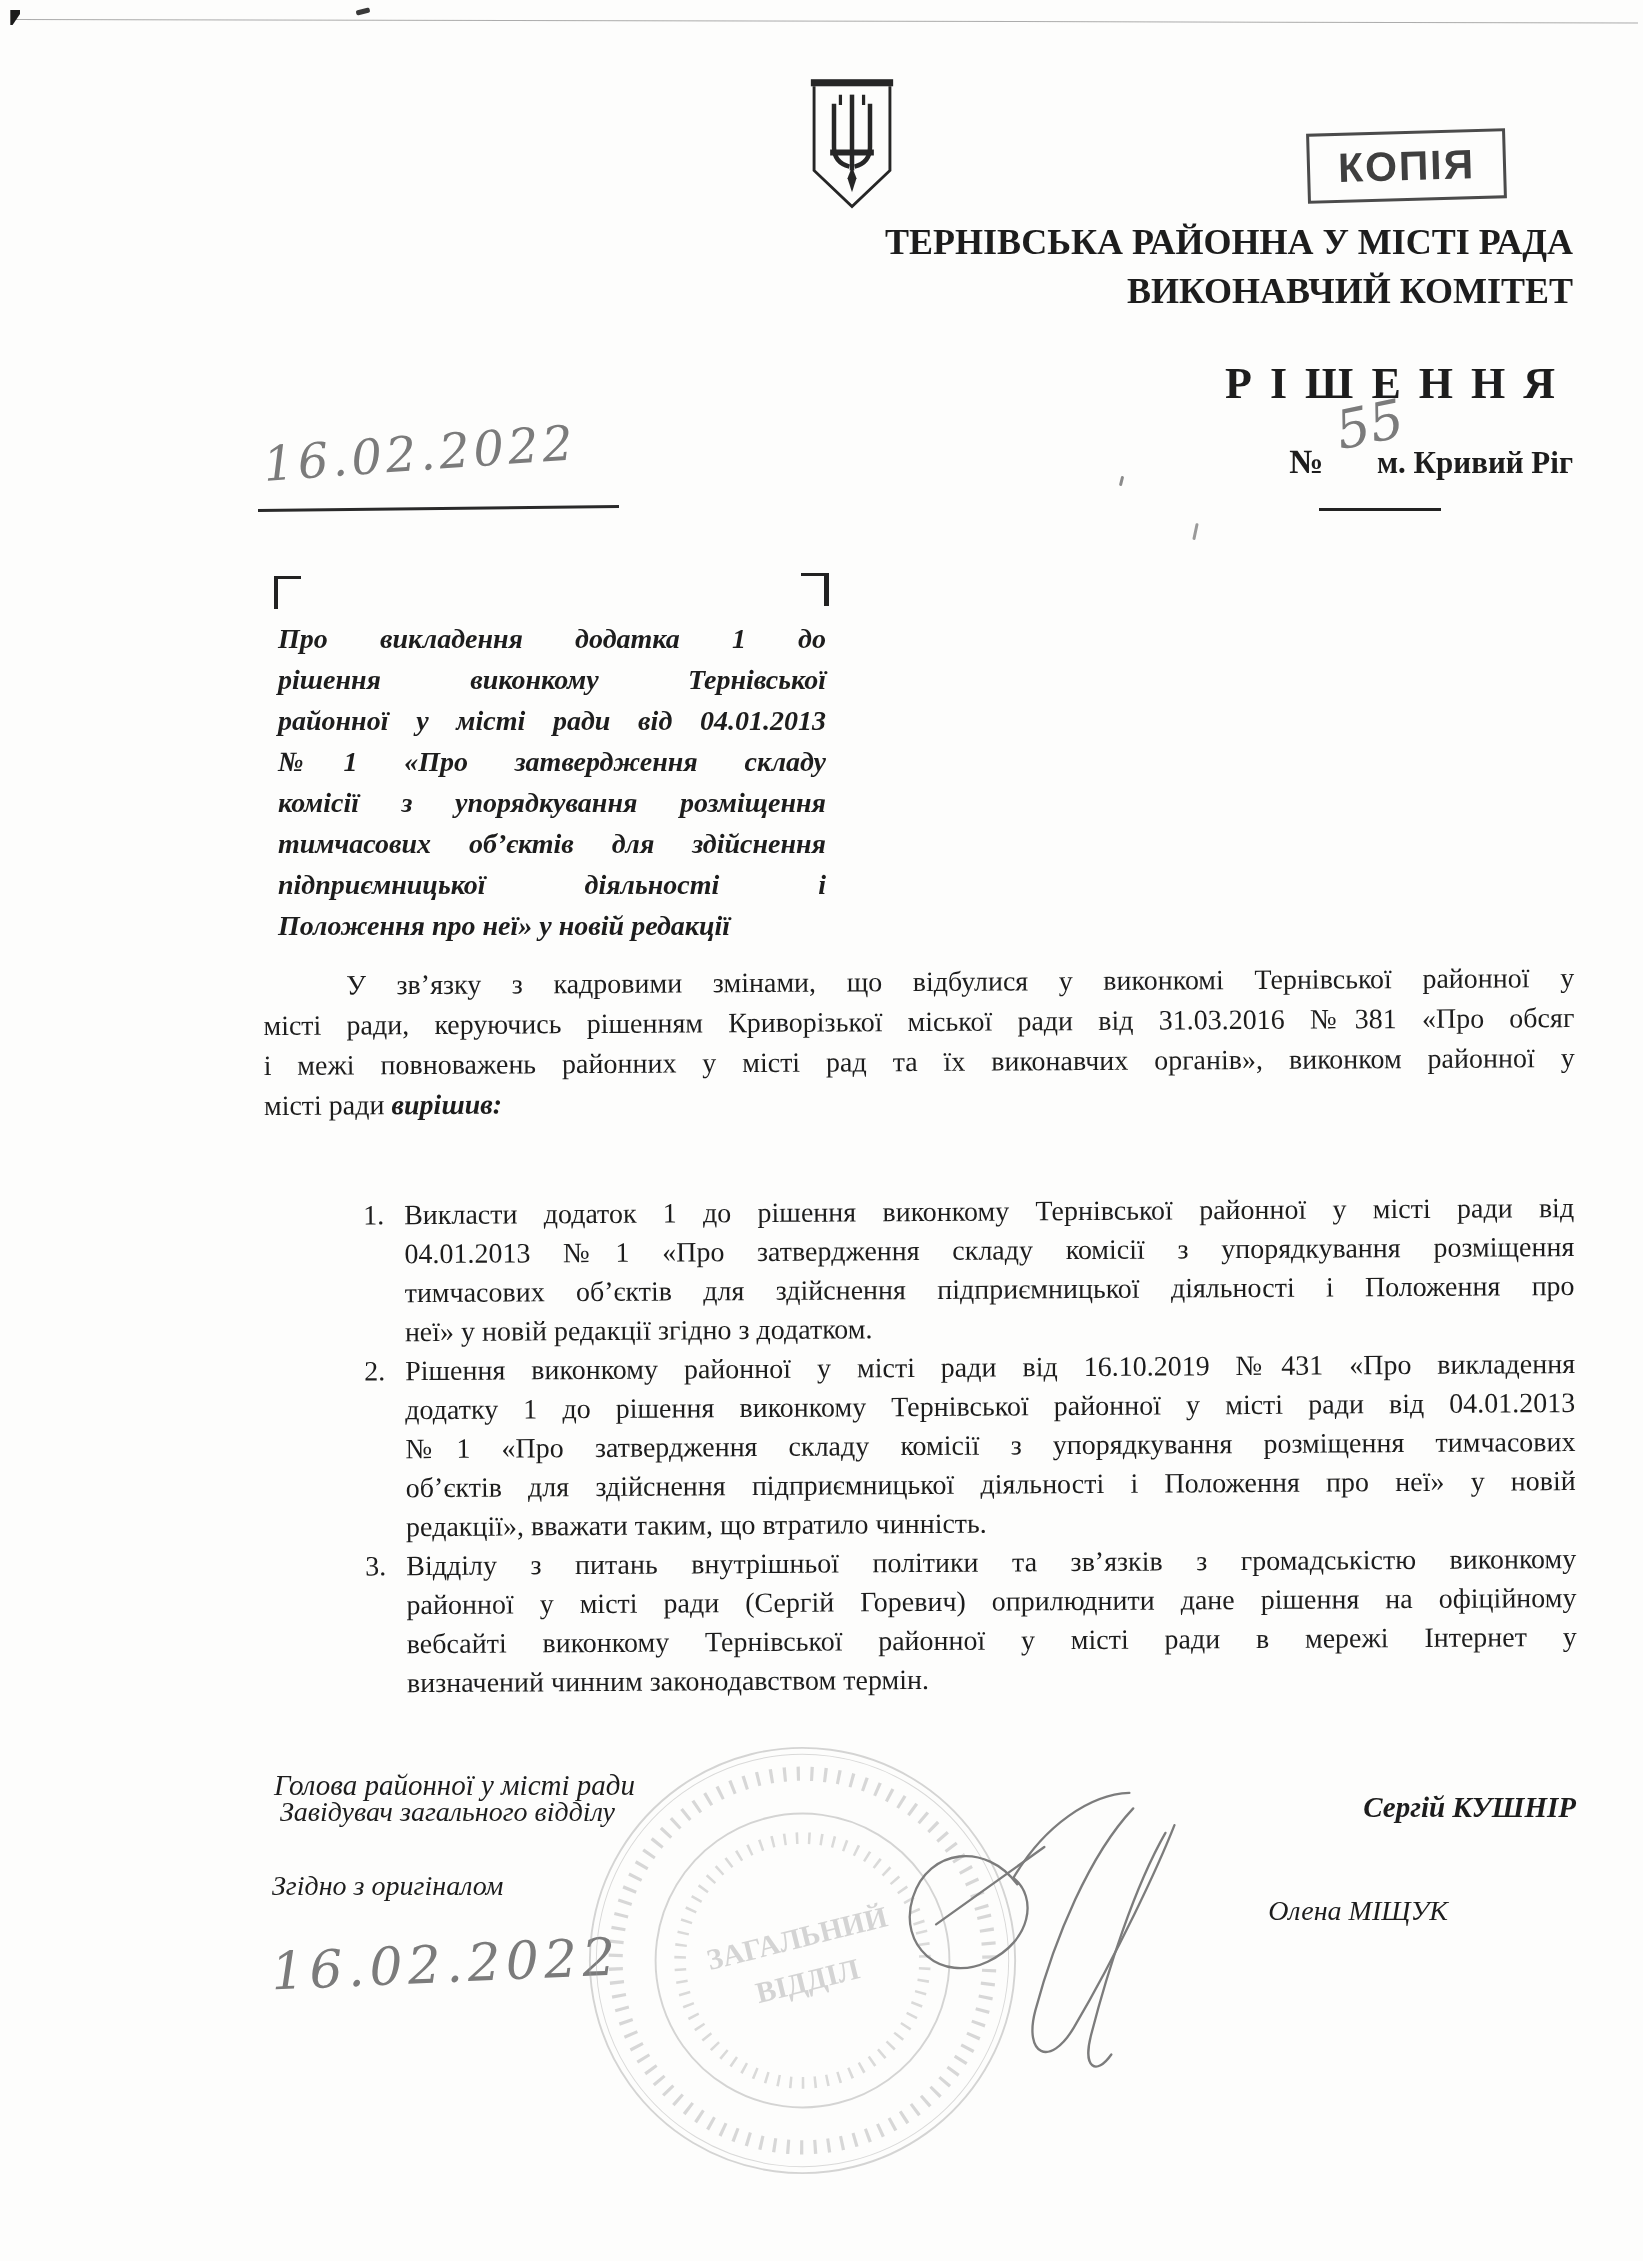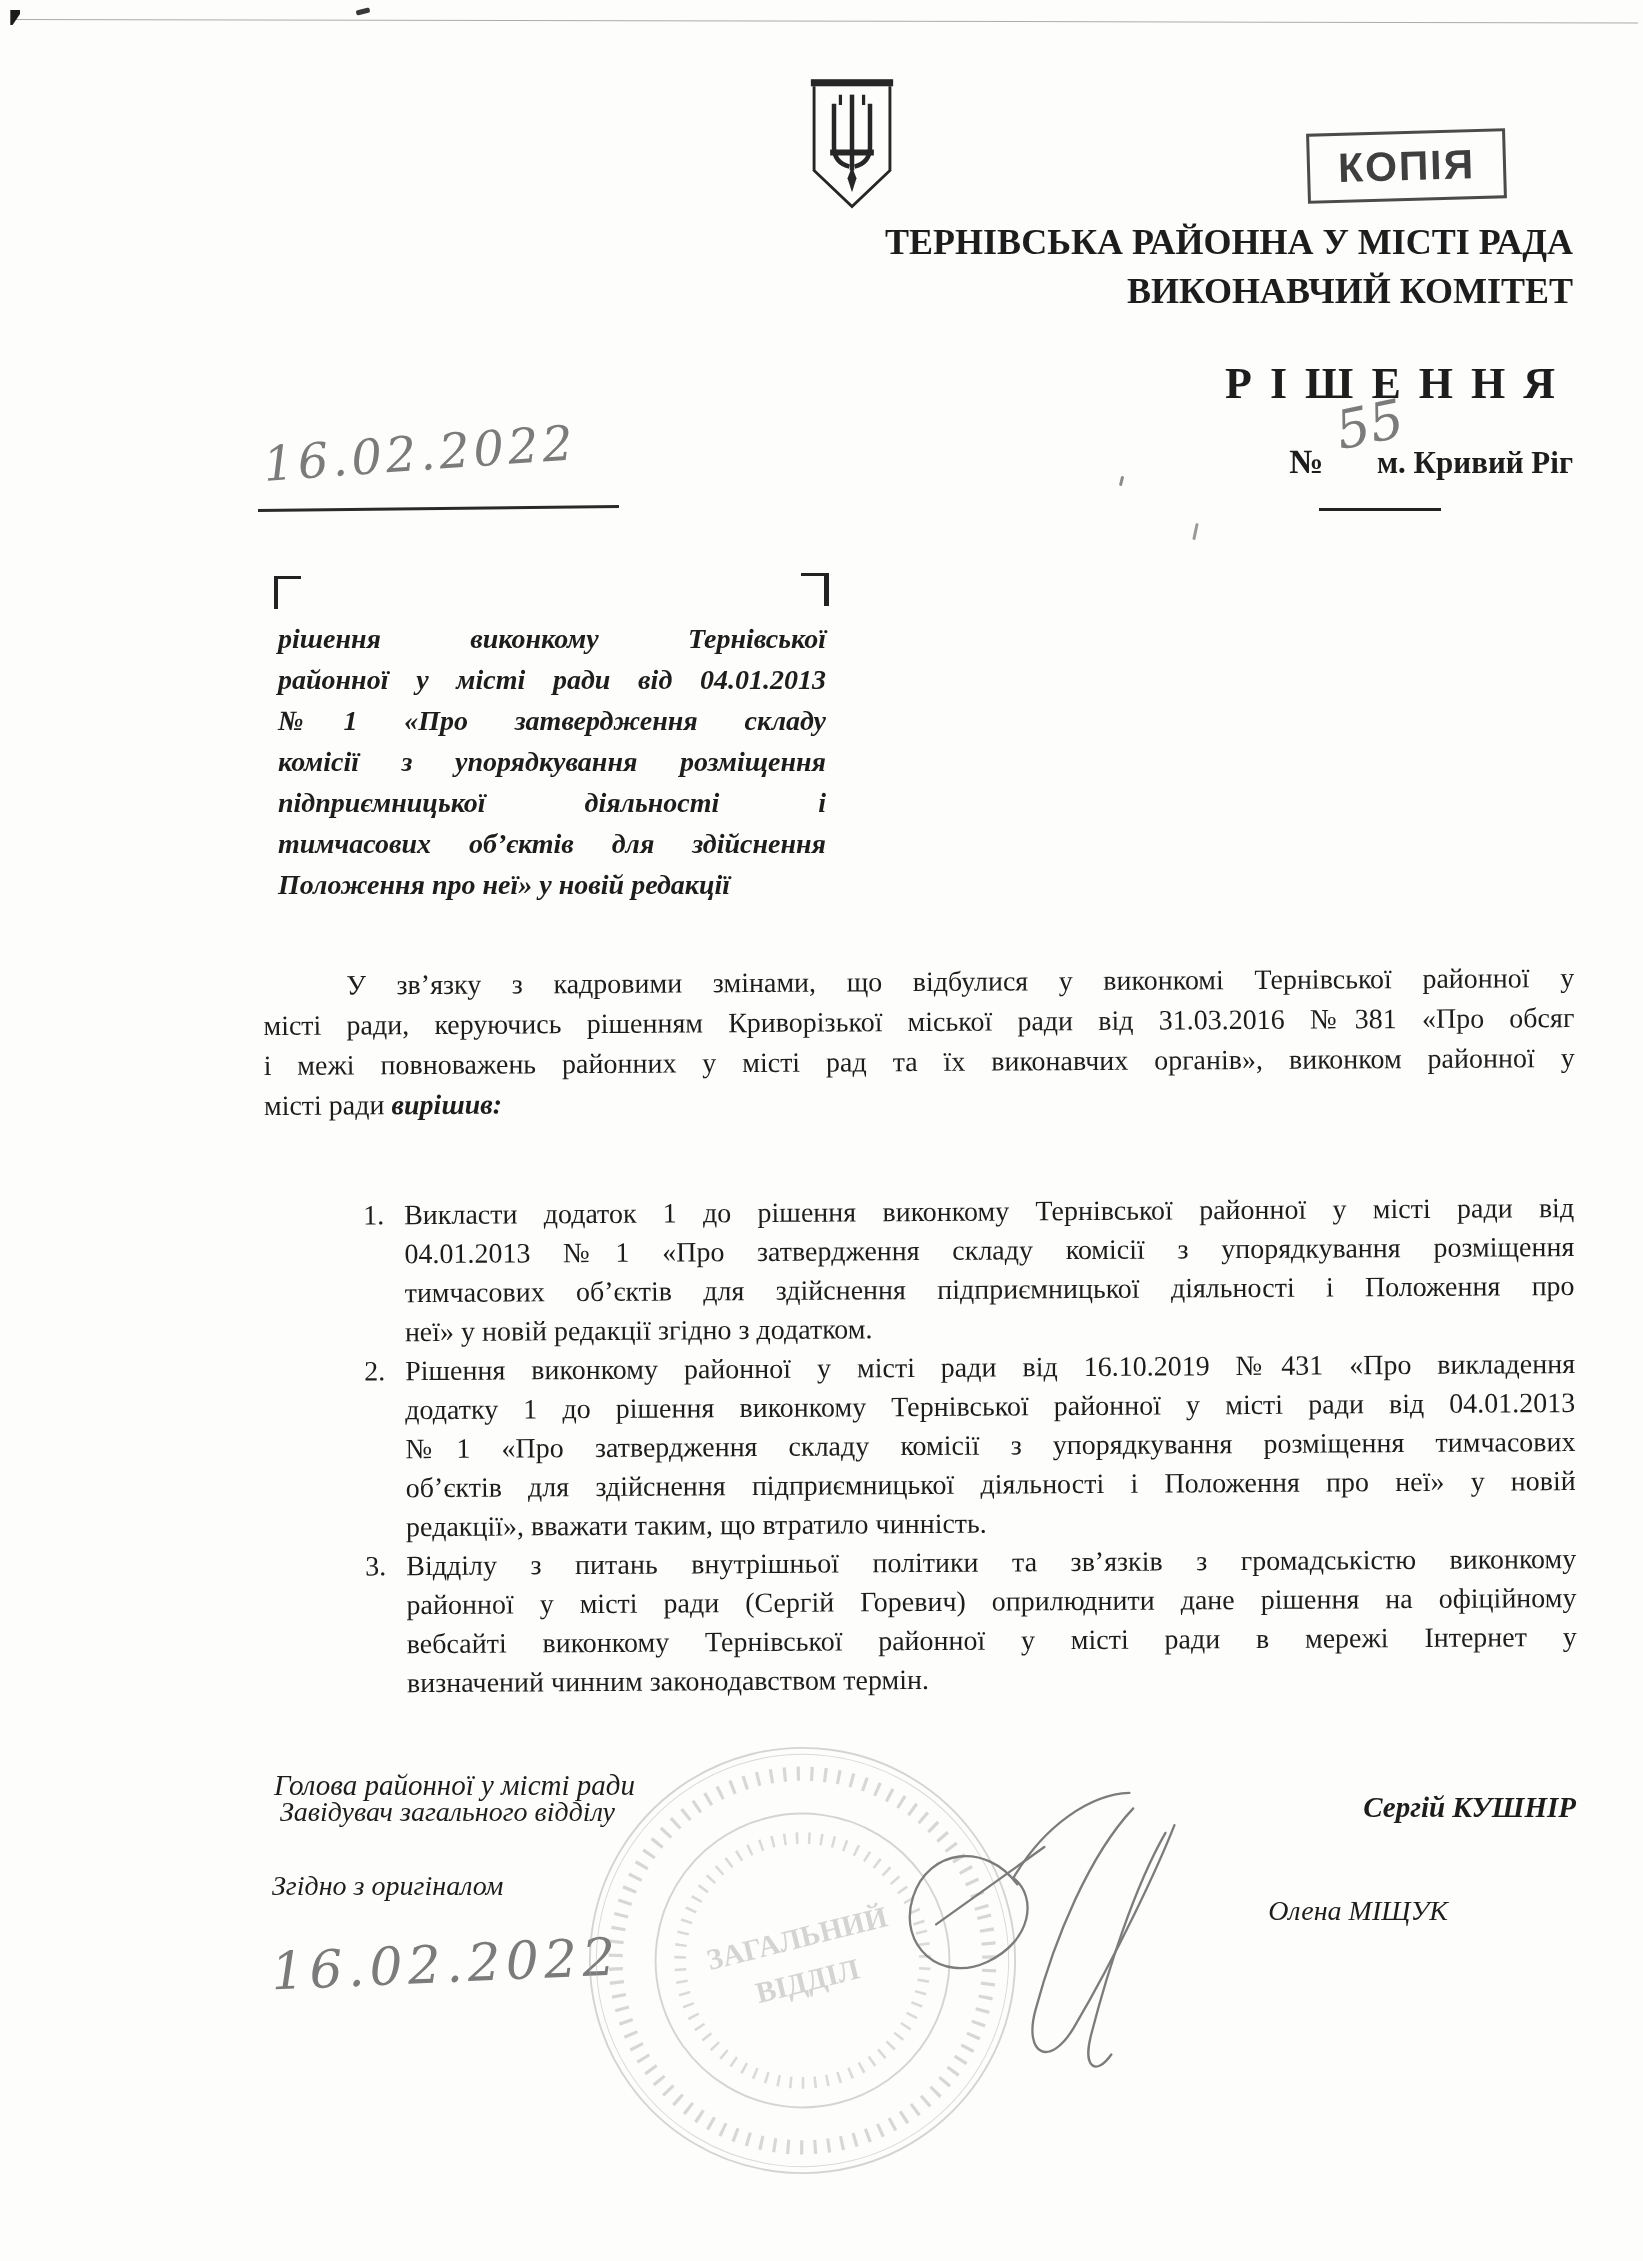--- a/index.html
+++ b/index.html
@@ -108,26 +108,27 @@
   <div class="hw hw-date-top">16.02.2022</div>
   <div class="date-underline"></div>
   <div class="colcenter city">м. Кривий Ріг</div>
   <div class="num-label">№</div>
   <div class="num-underline"></div>
   <div class="hw hw-number">55</div>
 
   <div class="corner corner-l"></div>
   <div class="corner corner-r"></div>
   <div class="subject">
+    <div class="jline">Про викладення додатка 1 до</div>
     <div class="jline">рішення виконкому Тернівської</div>
     <div class="jline">районної у місті ради від 04.01.2013</div>
     <div class="jline">№1 «Про затвердження складу</div>
     <div class="jline">комісії з упорядкування розміщення</div>
+    <div class="jline">тимчасових об’єктів для здійснення</div>
     <div class="jline">підприємницької діяльності і</div>
-    <div class="jline">тимчасових об’єктів для здійснення</div>
     <div class="lline">Положення про неї» у новій редакції</div>
   </div>
 
   <div class="bodyblock preamble">
     <div class="jline indent">У зв’язку з кадровими змінами, що відбулися у виконкомі Тернівської районної у</div>
     <div class="jline">місті ради, керуючись рішенням Криворізької міської ради від 31.03.2016 №381 «Про обсяг</div>
     <div class="jline">і межі повноважень районних у місті рад та їх виконавчих органів», виконком районної у</div>
     <div class="lline"><span>місті ради </span><span class="bold-it">вирішив:</span></div>
   </div>
 

